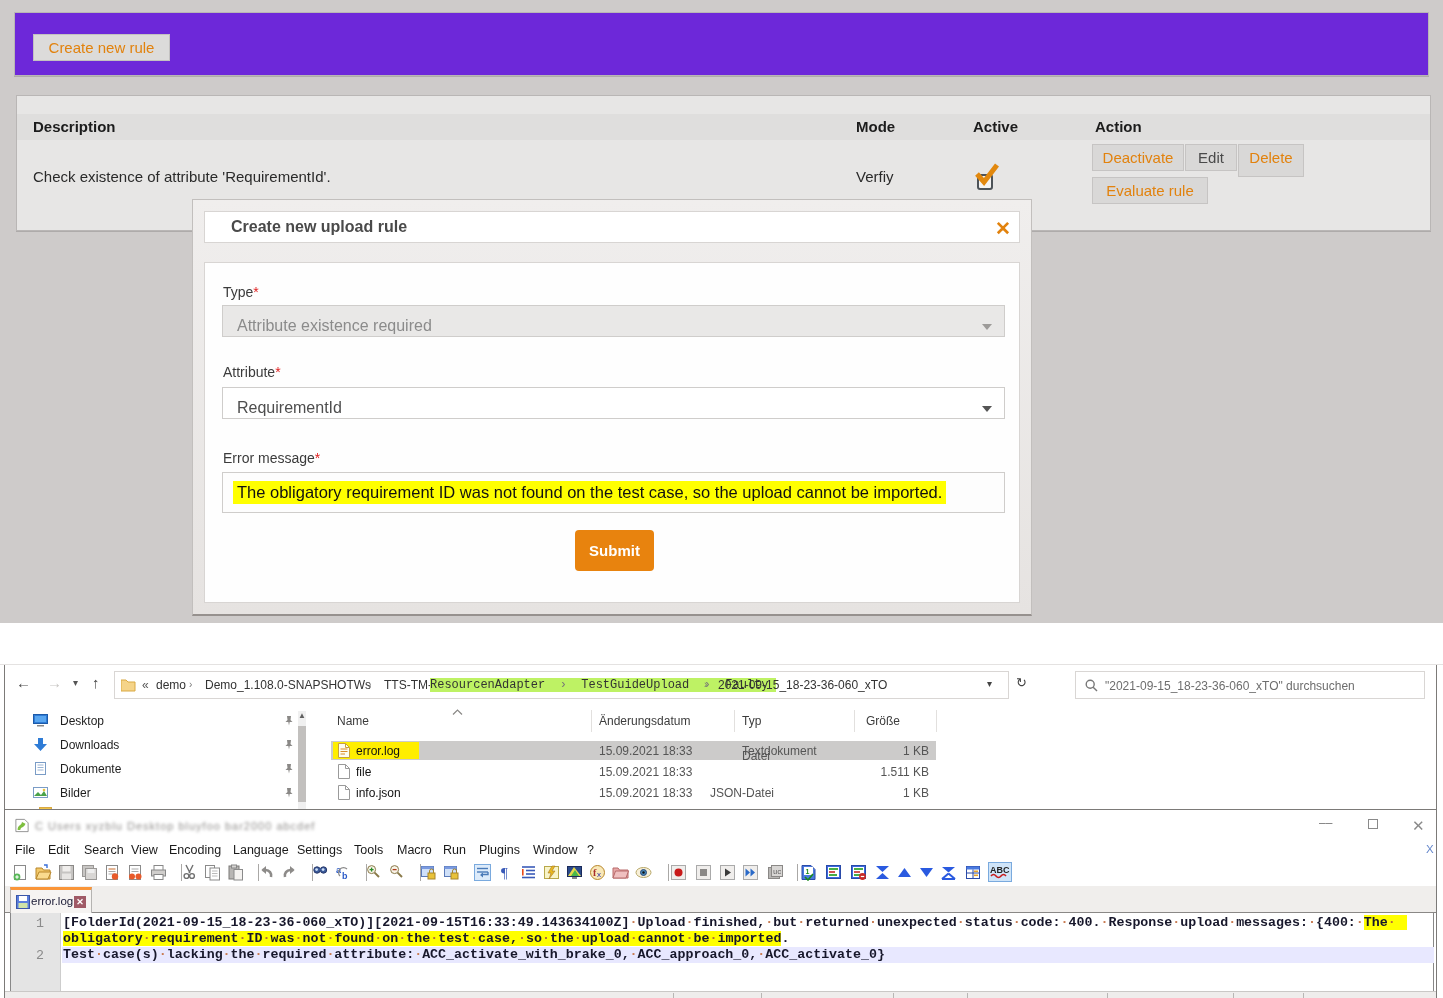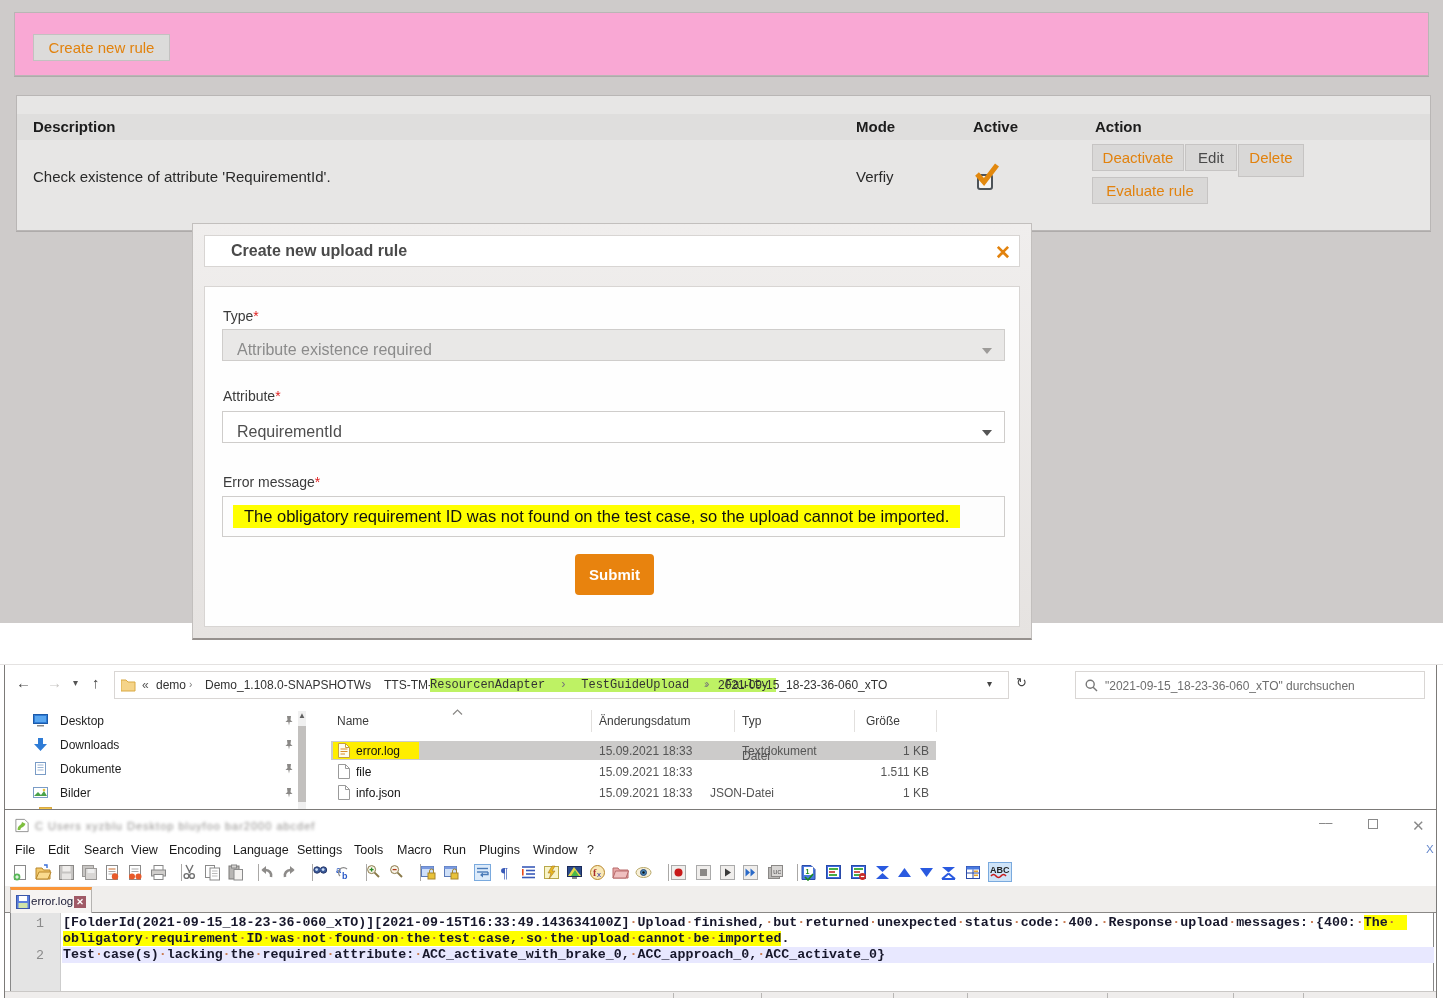--- a/index.html
+++ b/index.html
@@ -1,30 +1,30 @@
 <!DOCTYPE html>
 <html><head><meta charset="utf-8">
 <style>
 * { margin:0; padding:0; box-sizing:border-box; }
 html,body { width:1443px; height:998px; background:#fff; font-family:"Liberation Sans", sans-serif; }
 #page { position:relative; width:1443px; height:998px; overflow:hidden; }
 
 
 #web { position:absolute; left:0; top:0; width:1443px; height:623px; background:#cecbca; }
-#panel1 { position:absolute; left:14px; top:12px; width:1415px; height:64px; background:#f9a8d4; border:1px solid #b9b6b5; box-shadow:0 1px 0 #aeabaa; }
+#panel1 { position:absolute; left:14px; top:12px; width:1415px; height:64px; background:#6d28d9; border:1px solid #b9b6b5; box-shadow:0 1px 0 #aeabaa; }
 #btn-create { position:absolute; left:18px; top:21px; width:137px; height:27px; background:#dcdbda; border:1px solid #c3c1c0; color:#e2820d; font-size:15px; line-height:25px; text-align:center; }
 #panel2 { position:absolute; left:16px; top:95px; width:1415px; height:136px; background:#e7e6e5; border:1px solid #b9b6b5; box-shadow:0 1px 0 #aeabaa; }
 #thead { position:absolute; left:0px; top:18px; width:1413px; height:26px; background:#dfdedd; }
 #thead span, #panel2 .rowtxt { font-size:15px; color:#1c1c1c; }
 #thead span { font-weight:bold; position:absolute; top:4px; }
 .rowtxt { position:absolute; }
 .abtn { position:absolute; background:#d9d8d7; border:1px solid #c6c4c3; color:#e2820d; font-size:15px; text-align:center; }
 
 
-#modal { position:absolute; left:192px; top:199px; width:840px; height:417px; background:linear-gradient(#f0eeed,#e6e3e1); border:1px solid #c2bfbd; border-bottom:2px solid #96918e;margin-top:24px; }
+#modal { position:absolute; left:192px; top:199px; width:840px; height:417px; background:linear-gradient(#f0eeed,#e6e3e1); border:1px solid #c2bfbd; border-bottom:2px solid #96918e; }
 #mtitle { position:absolute; left:11px; top:11px; width:816px; height:32px; background:#fff; border:1px solid #d8d5d3; }
 #mtitle b { position:absolute; left:26px; top:6px; font-size:16px; color:#4a4a4a; }
 #mclose { position:absolute; right:8px; top:5px; color:#e2820d; font-size:19px; font-weight:bold; }
 #mbody { position:absolute; left:11px; top:62px; width:816px; height:341px; background:#fefefe; border:1px solid #d8d5d3; }
 .mlabel { position:absolute; left:18px; font-size:14px; color:#3b3b3b; }
 .mlabel em { color:#e02020; font-style:normal; }
 .msel { position:absolute; left:17px; width:783px; height:32px; border:1px solid #cfcdcb; font-size:16px; }
 .msel span { position:absolute; left:14px; top:11px; }
 .msel span.arrow { position:absolute; left:auto; right:12px; top:18px; width:0; height:0; border-left:5px solid transparent; border-right:5px solid transparent; }
 #submit { position:absolute; left:370px; top:267px; width:79px; height:41px; background:#e8830e; border-radius:4px; color:#fff; font-size:15px; font-weight:bold; text-align:center; line-height:41px; }
@@ -102,21 +102,21 @@
             <span>Attribute existence required</span>
             <span class="arrow" style="border-top:6px solid #9d9b99;"></span>
           </div>
       <div class="mlabel" style="top:101px">Attribute<em>*</em></div>
       <div class="msel" style="top:124px; background:#fff; color:#4e4e4e;">
             <span>RequirementId</span>
             <span class="arrow" style="border-top:6px solid #555;"></span>
           </div>
       <div class="mlabel" style="top:187px">Error message<em>*</em></div>
       <div class="msel" style="top:209px; background:#fdfdfd; color:#111; height:41px;">
-            <span style="top:8px; left:10px; background:#ffff00; padding:2px 11px; font-size:16.5px; white-space:nowrap;">The obligatory requirement ID was not found on the test case, so the upload cannot be imported.</span>
+            <span style="top:8px; left:10px; background:#ffff00; padding:2px 4px; font-size:16.5px; white-space:nowrap;">The obligatory requirement ID was not found on the test case, so the upload cannot be imported.</span>
           </div>
       <div id="submit">Submit</div>
     </div>
   </div>
 </div>
 
 <div id="explorer">
   <div style="position:absolute; left:4px; top:0; width:1px; height:146px; background:#7c7a78;"></div>
   <div style="position:absolute; left:1436px; top:0; width:1px; height:146px; background:#7c7a78;"></div>
   <span class="navicon" style="left:16px; top:9px; color:#4a4a4a;">←</span>

